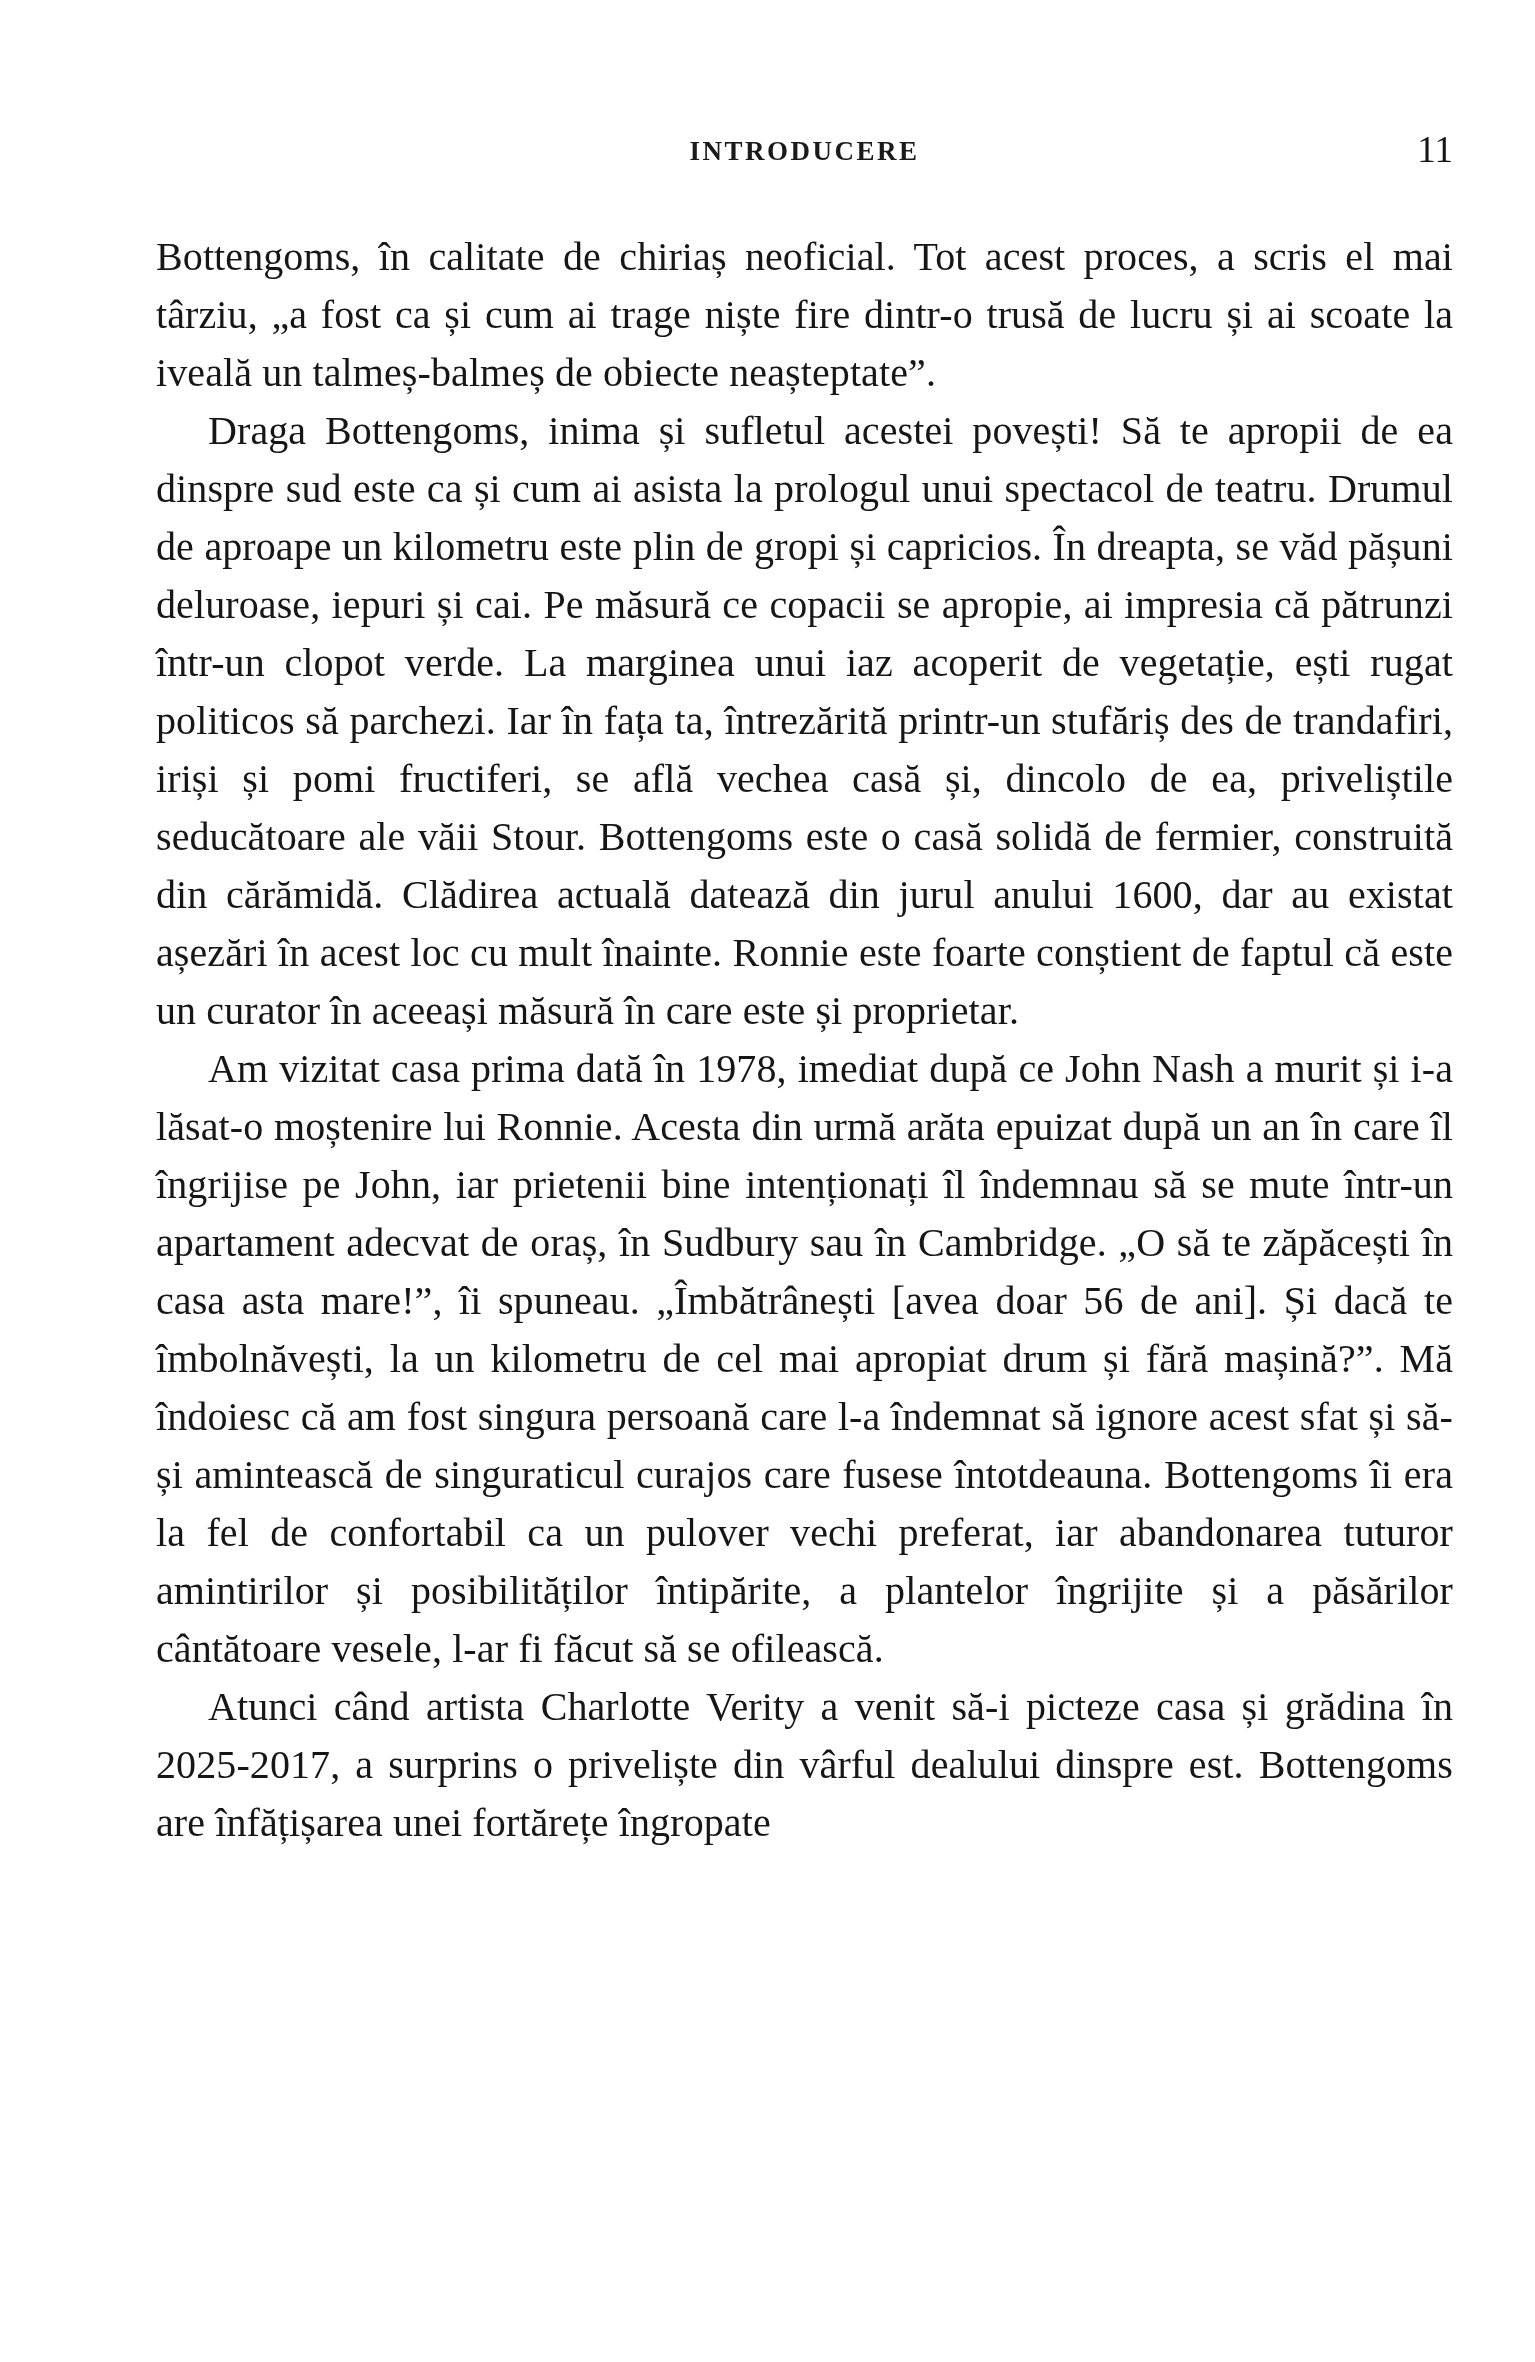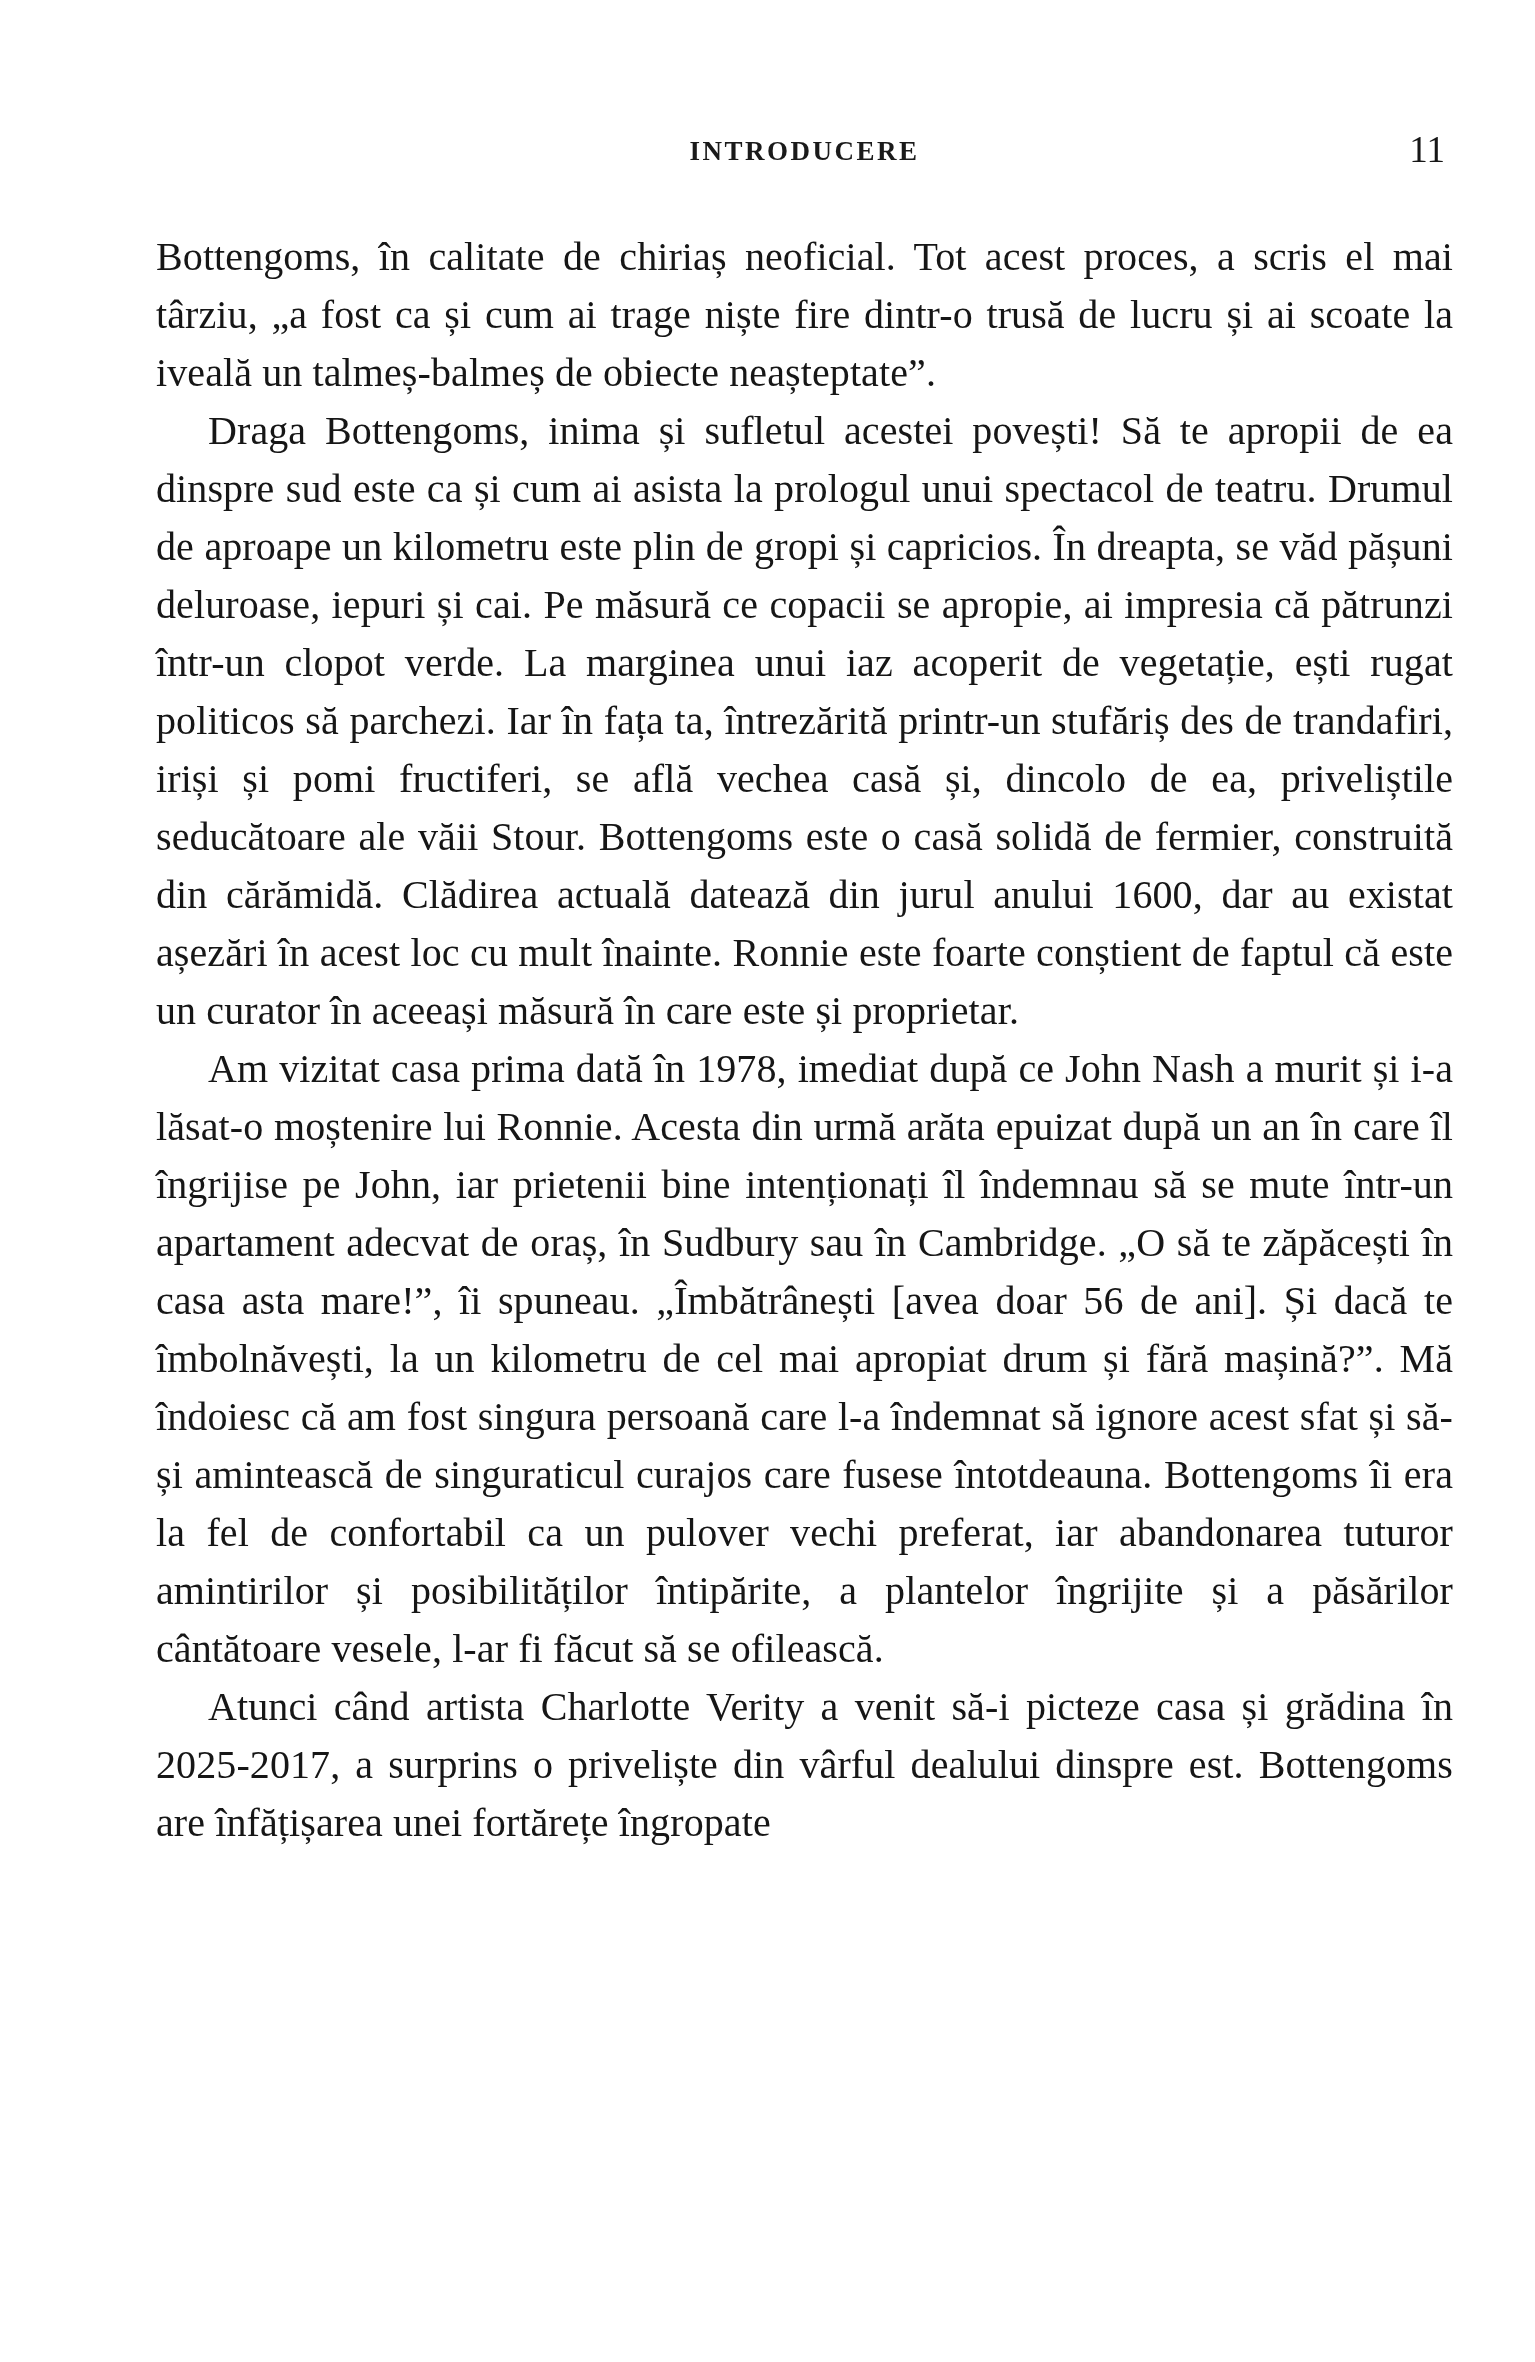--- a/index.html
+++ b/index.html
@@ -31,21 +31,21 @@
     top: 8px;
     text-align: center;
     font-size: 27px;
     font-weight: 700;
     letter-spacing: 2.5px;
     color: #1a1a1a;
     text-transform: uppercase;
   }
   .page-number {
     position: absolute;
-    right: 8px;
+    right: 0;
     top: 0;
     font-size: 37px;
     font-weight: 400;
     color: #161616;
   }
   .page-body {
     font-size: 40px;
     line-height: 58px;
     text-align: justify;
     text-justify: inter-word;

